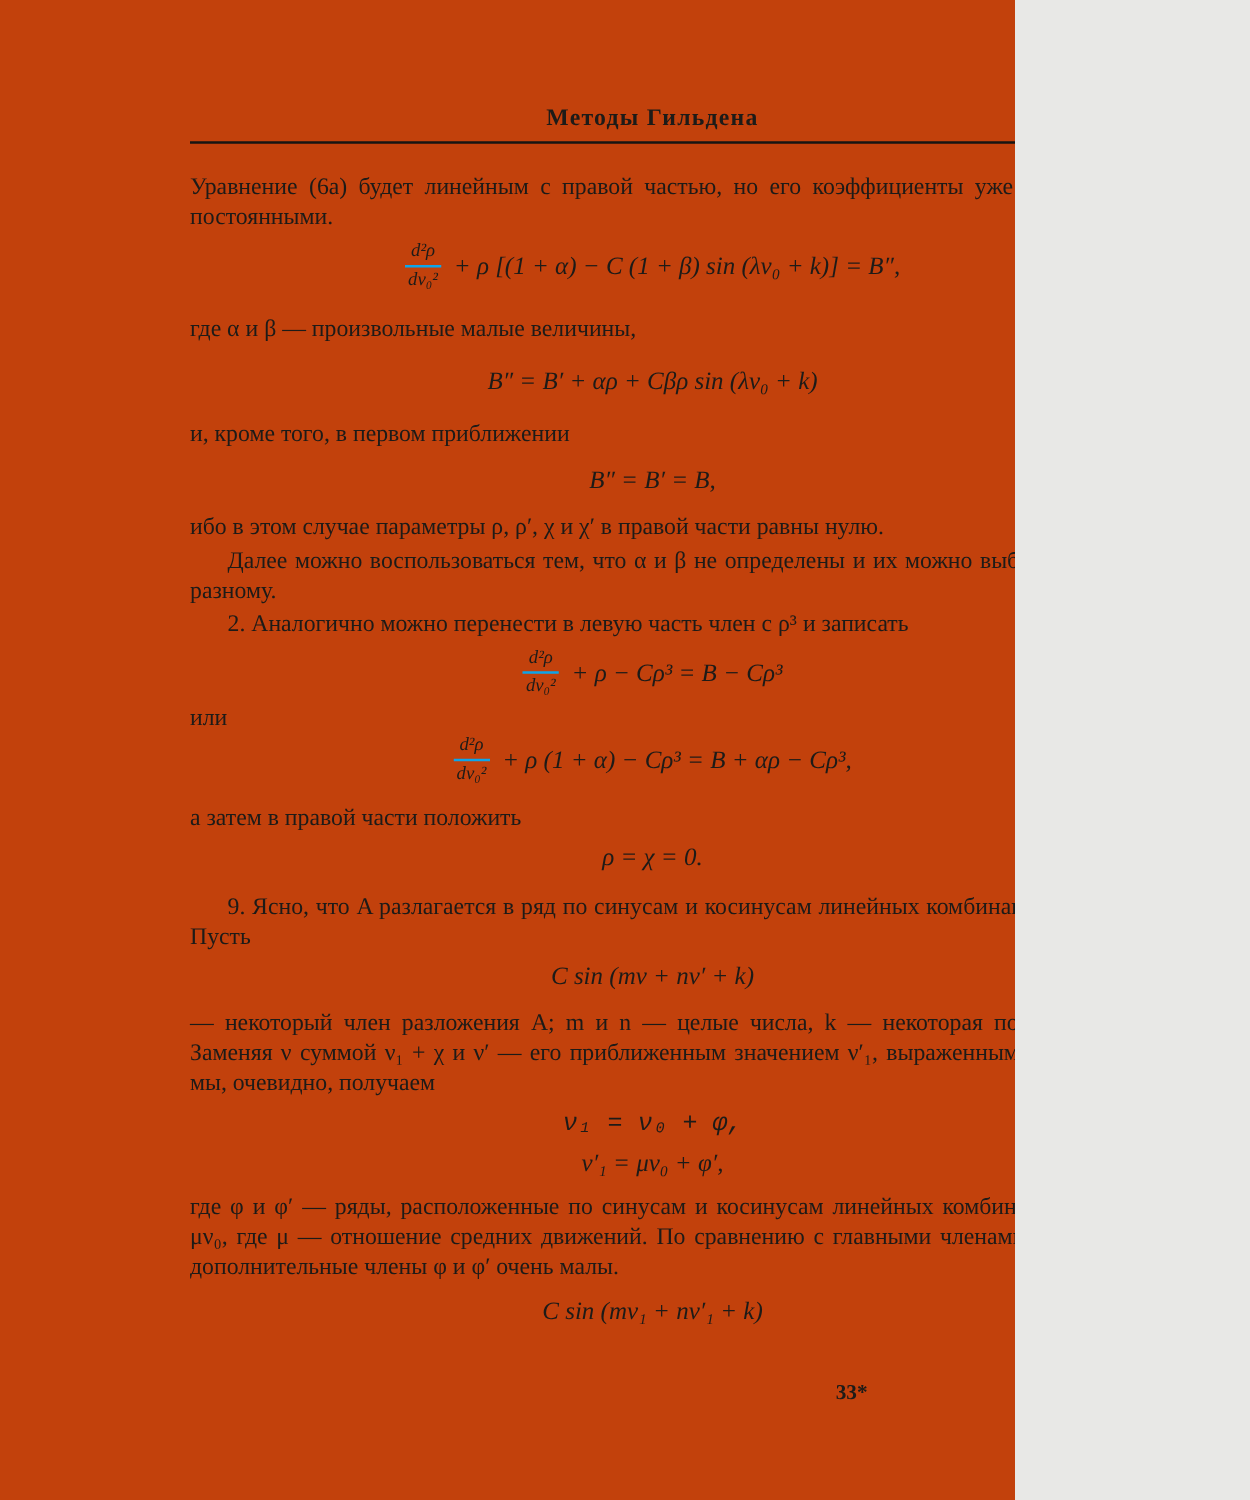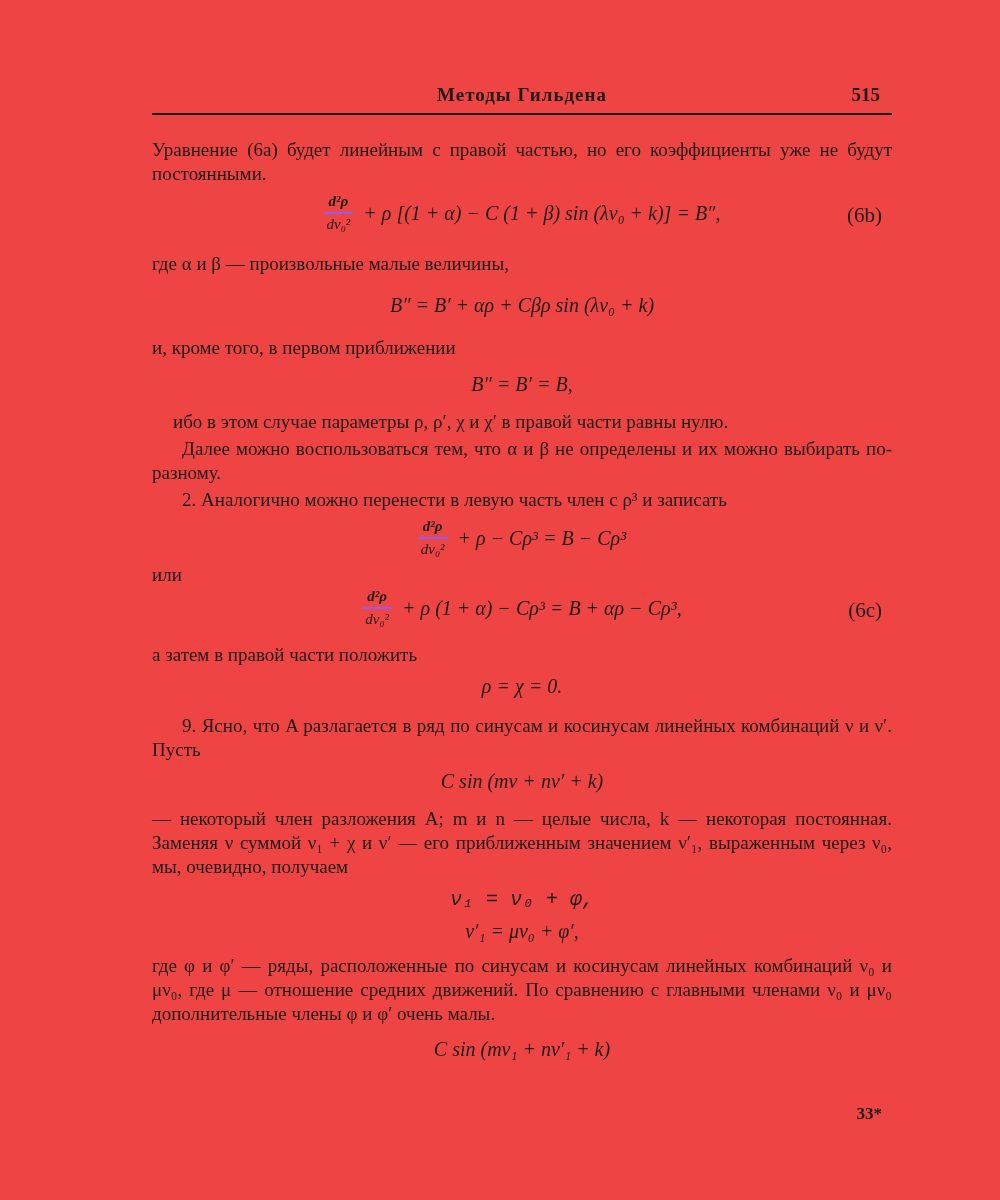--- a/index.html
+++ b/index.html
@@ -3,22 +3,22 @@
 <meta charset="utf-8">
 <style>
   html, body { margin: 0; padding: 0; }
   body {
     width: 1000px; height: 1200px;
     background: #e8e8e6;
     font-family: "Liberation Serif", "DejaVu Serif", serif;
   }
   .page {
     position: relative;
-    width: 1000px; height: 1200px;
-    background: #ef4444;
+    width: 812px; height: 1200px;
+    background: #c2410c;
     color: #1d1b18;
     overflow: hidden;
   }
   
   .header {
     position: absolute;
     top: 84px; left: 152px; width: 740px;
   }
   .header-row {
     position: relative;
@@ -75,34 +75,33 @@
     flex-direction: column;
     align-items: center;
     vertical-align: middle;
     font-size: 15px;
     line-height: 19px;
     margin-right: 5px;
     position: relative;
     top: -2px;
   }
   .frac .num {
-    border-bottom: 2px solid #8b5cf6;
+    border-bottom: 2px solid #0ea5e9;
     padding: 0 5px 1px 5px;
-    font-weight: bold;
   }
   .frac .den { padding-top: 1px; }
   
   .mt-p1   { margin-top: 21px; }
   .mt-p2   { margin-top: 8px; }
   .mt-eq6b { margin-top: 8px; }
   .mt-p3   { margin-top: 16px; }
   .mt-eqB2 { margin-top: 16px; }
   .mt-p4   { margin-top: 18px; }
   .mt-eqB3 { margin-top: 11px; }
-  .mt-p5   { margin-top: 13px; margin-left: 21px; }
+  .mt-p5   { margin-top: 13px; }
   .mt-p6   { margin-top: 3px; }
   .mt-p7   { margin-top: 3px; }
   .mt-eqR1 { margin-top: 7px; }
   .mt-p8   { margin-top: 2px; }
   .mt-eq6c { margin-top: 2px; }
   .mt-p9   { margin-top: 12px; }
   .mt-eqRC { margin-top: 6px; }
   .mt-p10  { margin-top: 15px; }
   .mt-eqC1 { margin-top: 6px; }
   .mt-p11  { margin-top: 13px; }

